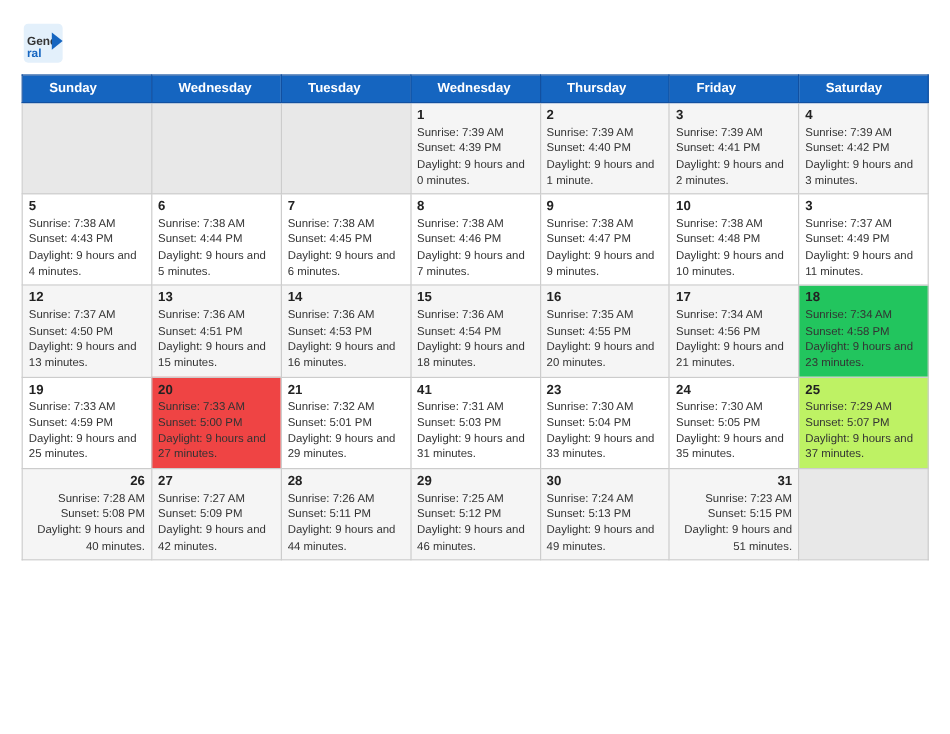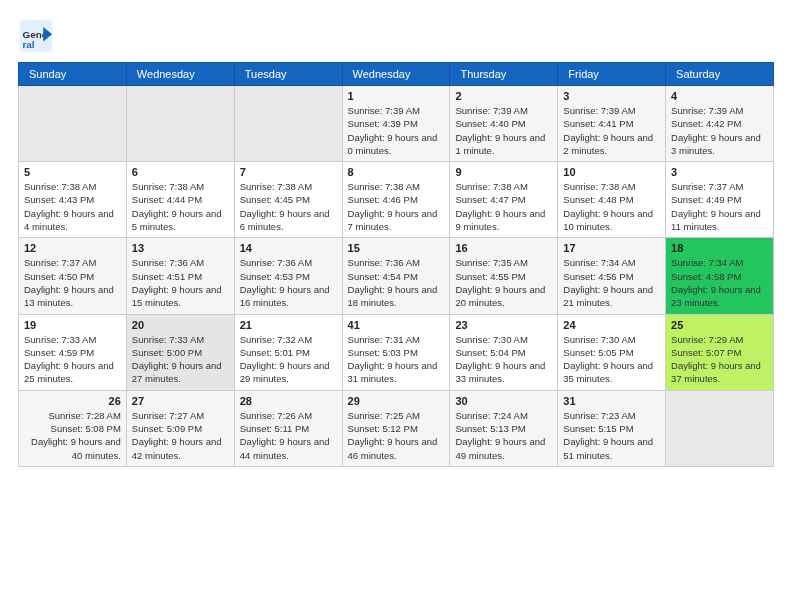--- a/index.html
+++ b/index.html
@@ -63,23 +63,23 @@
     .calendar {
       width: 100%;
       border-collapse: collapse;
       border: 1px solid #bbb;
       font-size: 10px;
     }
     .calendar th {
       background: #1565c0;
       color: #fff;
       text-align: left;
-      padding: 5px 10px;
+      padding: 5px 22px;
       font-size: 11px;
-      font-weight: normal;
+      font-weight: bold;
       border: 1px solid #1250a0;
     }
     .calendar td {
       vertical-align: top;
       border: 1px solid #ccc;
       padding: 4px 5px;
       width: 108px;
       min-height: 70px;
       background: #fff;
     }
@@ -223,21 +223,21 @@
           <td style="background: #22c55e; margin-top: 22px;">
             <div class="day-num">18</div>
             <div class="day-info">Sunrise: 7:34 AM<br>Sunset: 4:58 PM<br>Daylight: 9 hours and 23 minutes.</div>
           </td>
         </tr>
         <tr>
           <td style="background: rgb(255, 255, 255);">
             <div class="day-num">19</div>
             <div class="day-info">Sunrise: 7:33 AM<br>Sunset: 4:59 PM<br>Daylight: 9 hours and 25 minutes.</div>
           </td>
-          <td style="background: #e5e5e5;">
+          <td style="background: #ef4444;">
             <div class="day-num">20</div>
             <div class="day-info">Sunrise: 7:33 AM<br>Sunset: 5:00 PM<br>Daylight: 9 hours and 27 minutes.</div>
           </td>
           <td style="background: rgb(255, 255, 255);">
             <div class="day-num">21</div>
             <div class="day-info">Sunrise: 7:32 AM<br>Sunset: 5:01 PM<br>Daylight: 9 hours and 29 minutes.</div>
           </td>
           <td style="background: rgb(255, 255, 255);">
             <div class="day-num">41</div>
             <div class="day-info">Sunrise: 7:31 AM<br>Sunset: 5:03 PM<br>Daylight: 9 hours and 31 minutes.</div>
@@ -269,21 +269,21 @@
             <div class="day-info">Sunrise: 7:26 AM<br>Sunset: 5:11 PM<br>Daylight: 9 hours and 44 minutes.</div>
           </td>
           <td style="background: rgb(245, 245, 245);">
             <div class="day-num">29</div>
             <div class="day-info">Sunrise: 7:25 AM<br>Sunset: 5:12 PM<br>Daylight: 9 hours and 46 minutes.</div>
           </td>
           <td style="background: rgb(245, 245, 245);">
             <div class="day-num">30</div>
             <div class="day-info">Sunrise: 7:24 AM<br>Sunset: 5:13 PM<br>Daylight: 9 hours and 49 minutes.</div>
           </td>
-          <td style="background: rgb(245, 245, 245);">
+          <td style="background: rgb(245, 245, 245); text-align: right;">
             <div class="day-num">31</div>
             <div class="day-info">Sunrise: 7:23 AM<br>Sunset: 5:15 PM<br>Daylight: 9 hours and 51 minutes.</div>
           </td>
           <td class="empty-cell"></td>
         </tr>
       </tbody>
   </table>
 </div>
 
 </body></html>

